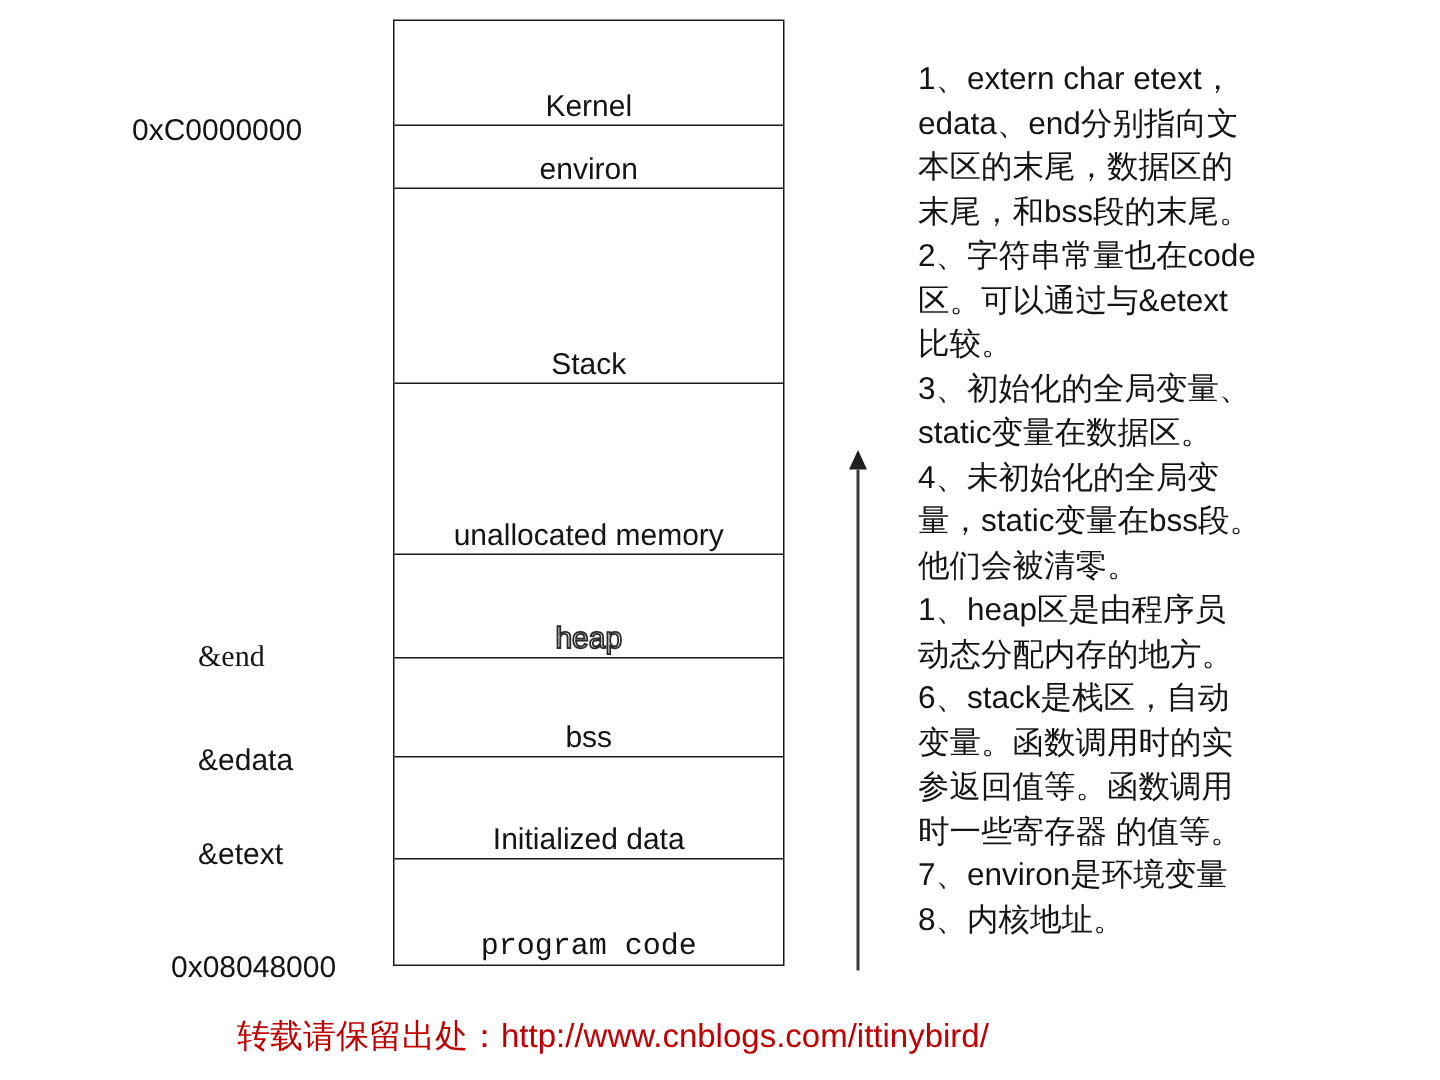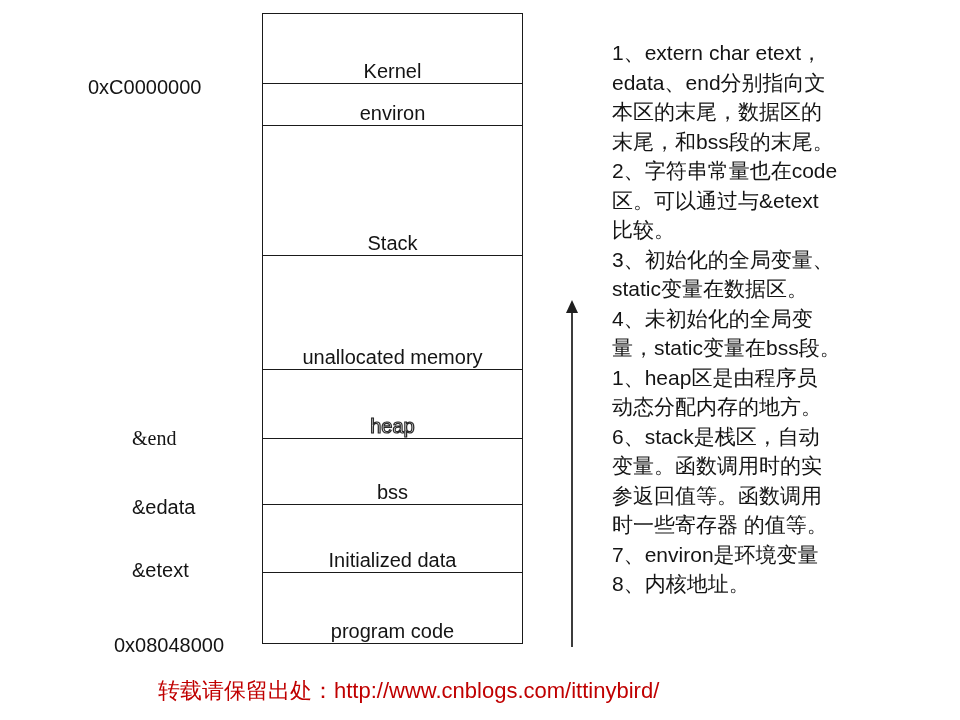--- a/index.html
+++ b/index.html
@@ -28,21 +28,21 @@
     color:#141414;
   }
   .seg:last-child{border-bottom:none;}
   .seg-0{height:71px;}
   .seg-1{height:31px;margin-top:12px;}
   .seg-2{height:132px;}
   .seg-3{height:116px;}
   .seg-4{height:70px;}
   .seg-5{height:68px;}
   .seg-6{height:69px;}
-  .seg-7{height:71px;}
+  .seg-7{height:71px;font-family:Liberation Mono, monospace;}
   .outline-text{
     color:#ffffff;
     -webkit-text-stroke:1.2px #2a2a2a;
     text-shadow:0 0 1px #555;
   }
   
   .addr{
     position:absolute;
     font-size:20px;line-height:26px;height:26px;
     white-space:nowrap;color:#141414;
@@ -124,20 +124,21 @@
     <div class="note-line">edata、end分别指向文</div>
     <div class="note-line">本区的末尾，数据区的</div>
     <div class="note-line">末尾，和bss段的末尾。</div>
     <div class="note-line">2、字符串常量也在code</div>
     <div class="note-line">区。可以通过与&amp;etext</div>
     <div class="note-line">比较。</div>
     <div class="note-line">3、初始化的全局变量、</div>
     <div class="note-line">static变量在数据区。</div>
     <div class="note-line">4、未初始化的全局变</div>
     <div class="note-line">量，static变量在bss段。</div>
+    <div class="note-line">他们会被清零。</div>
     <div class="note-line">1、heap区是由程序员</div>
     <div class="note-line">动态分配内存的地方。</div>
     <div class="note-line">6、stack是栈区，自动</div>
     <div class="note-line">变量。函数调用时的实</div>
     <div class="note-line">参返回值等。函数调用</div>
     <div class="note-line">时一些寄存器 的值等。</div>
     <div class="note-line">7、environ是环境变量</div>
     <div class="note-line">8、内核地址。</div>
   </div>
 

